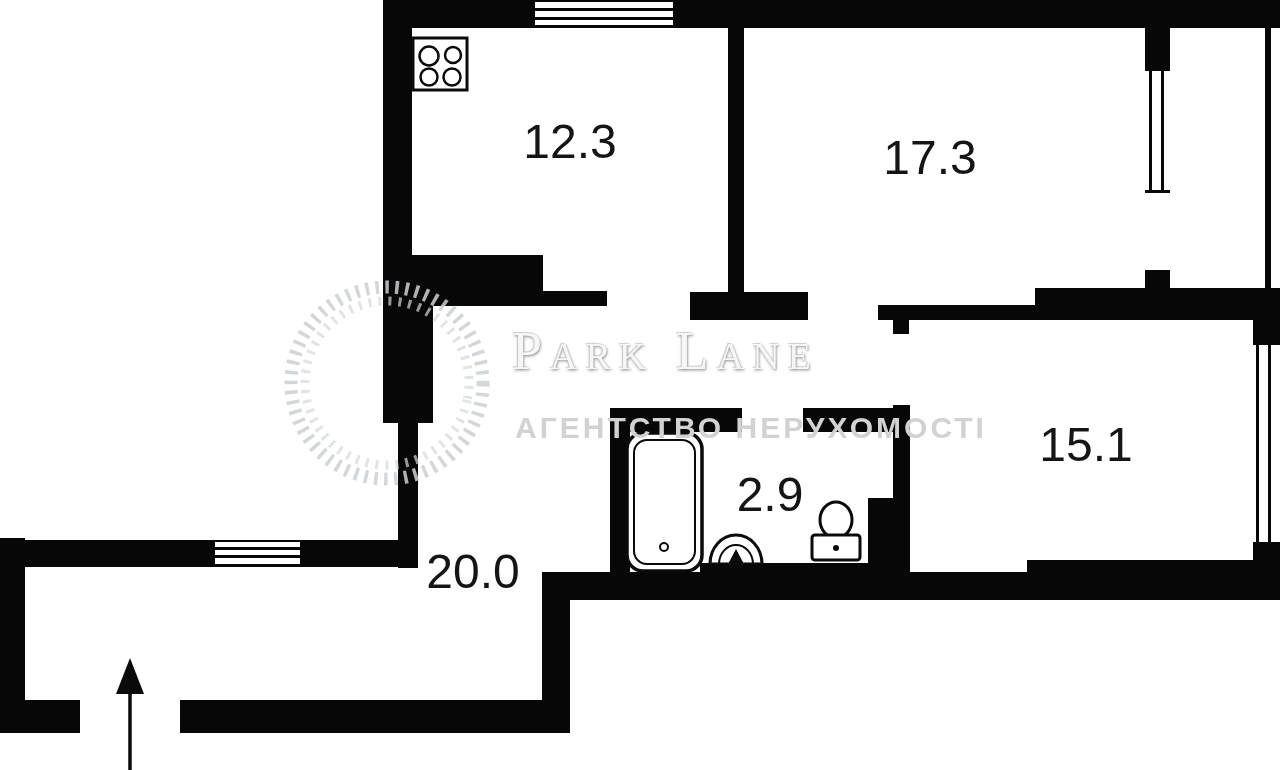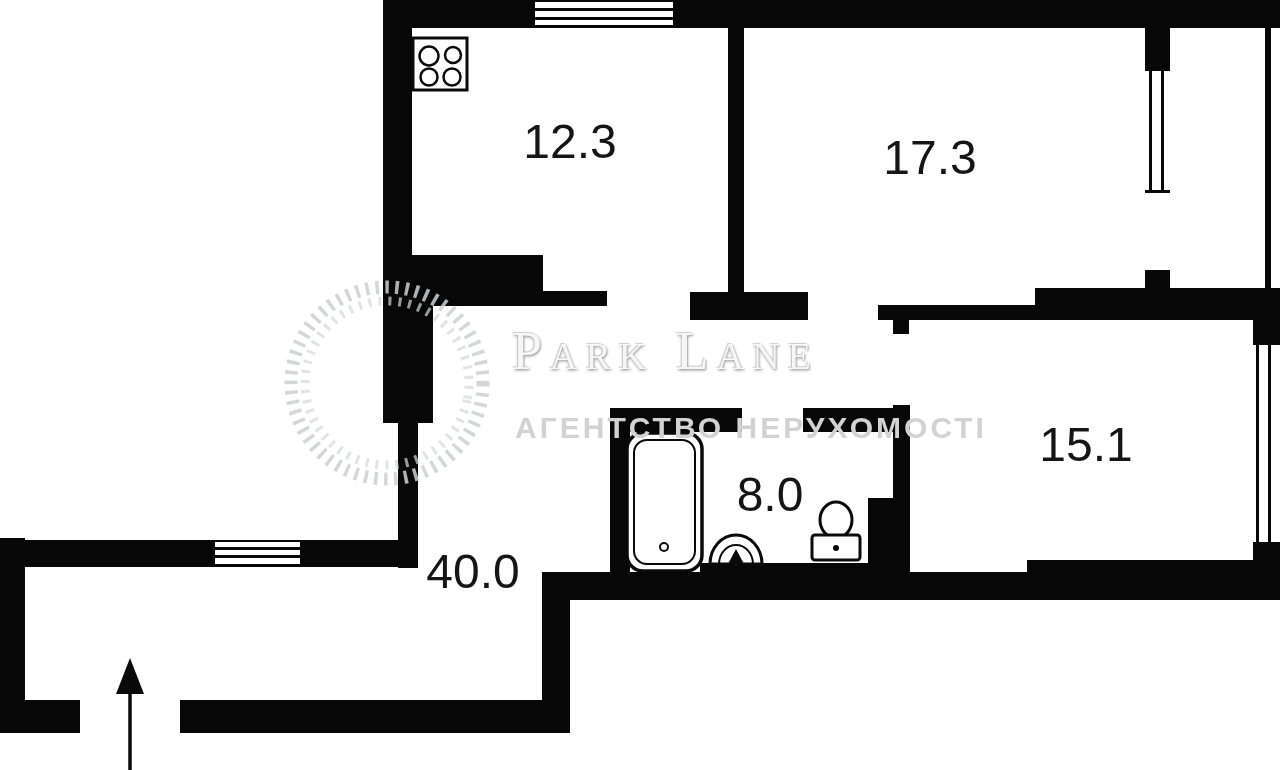--- a/index.html
+++ b/index.html
@@ -136,16 +136,16 @@
   <svg class="wm wm-wreath" width="230" height="230" viewBox="0 0 230 230">
     <circle cx="115" cy="117" r="96" fill="none" stroke="#ccd0d3" stroke-opacity="0.85" stroke-width="13" stroke-dasharray="3.5 6.5"></circle>
     <circle cx="115" cy="117" r="82" fill="none" stroke="#d4d8da" stroke-opacity="0.7" stroke-width="9" stroke-dasharray="3 7" transform="rotate(12 115 117)"></circle>
   </svg>
   <div class="wm wm-brand">Park Lane</div>
   <div class="wm wm-sub">АГЕНТСТВО НЕРУХОМОСТІ</div>
 
   <div class="room-label" style="left:485px;top:114px;">12.3</div>
   <div class="room-label" style="left:845px;top:130px;">17.3</div>
   <div class="room-label" style="left:1001px;top:417px;">15.1</div>
-  <div class="room-label" style="left:685px;top:467px;">8.0</div>
-  <div class="room-label" style="left:388px;top:544px;">40.0</div>
+  <div class="room-label" style="left:685px;top:467px;">2.9</div>
+  <div class="room-label" style="left:388px;top:544px;">20.0</div>
 
 </div>
 
 </body></html>

